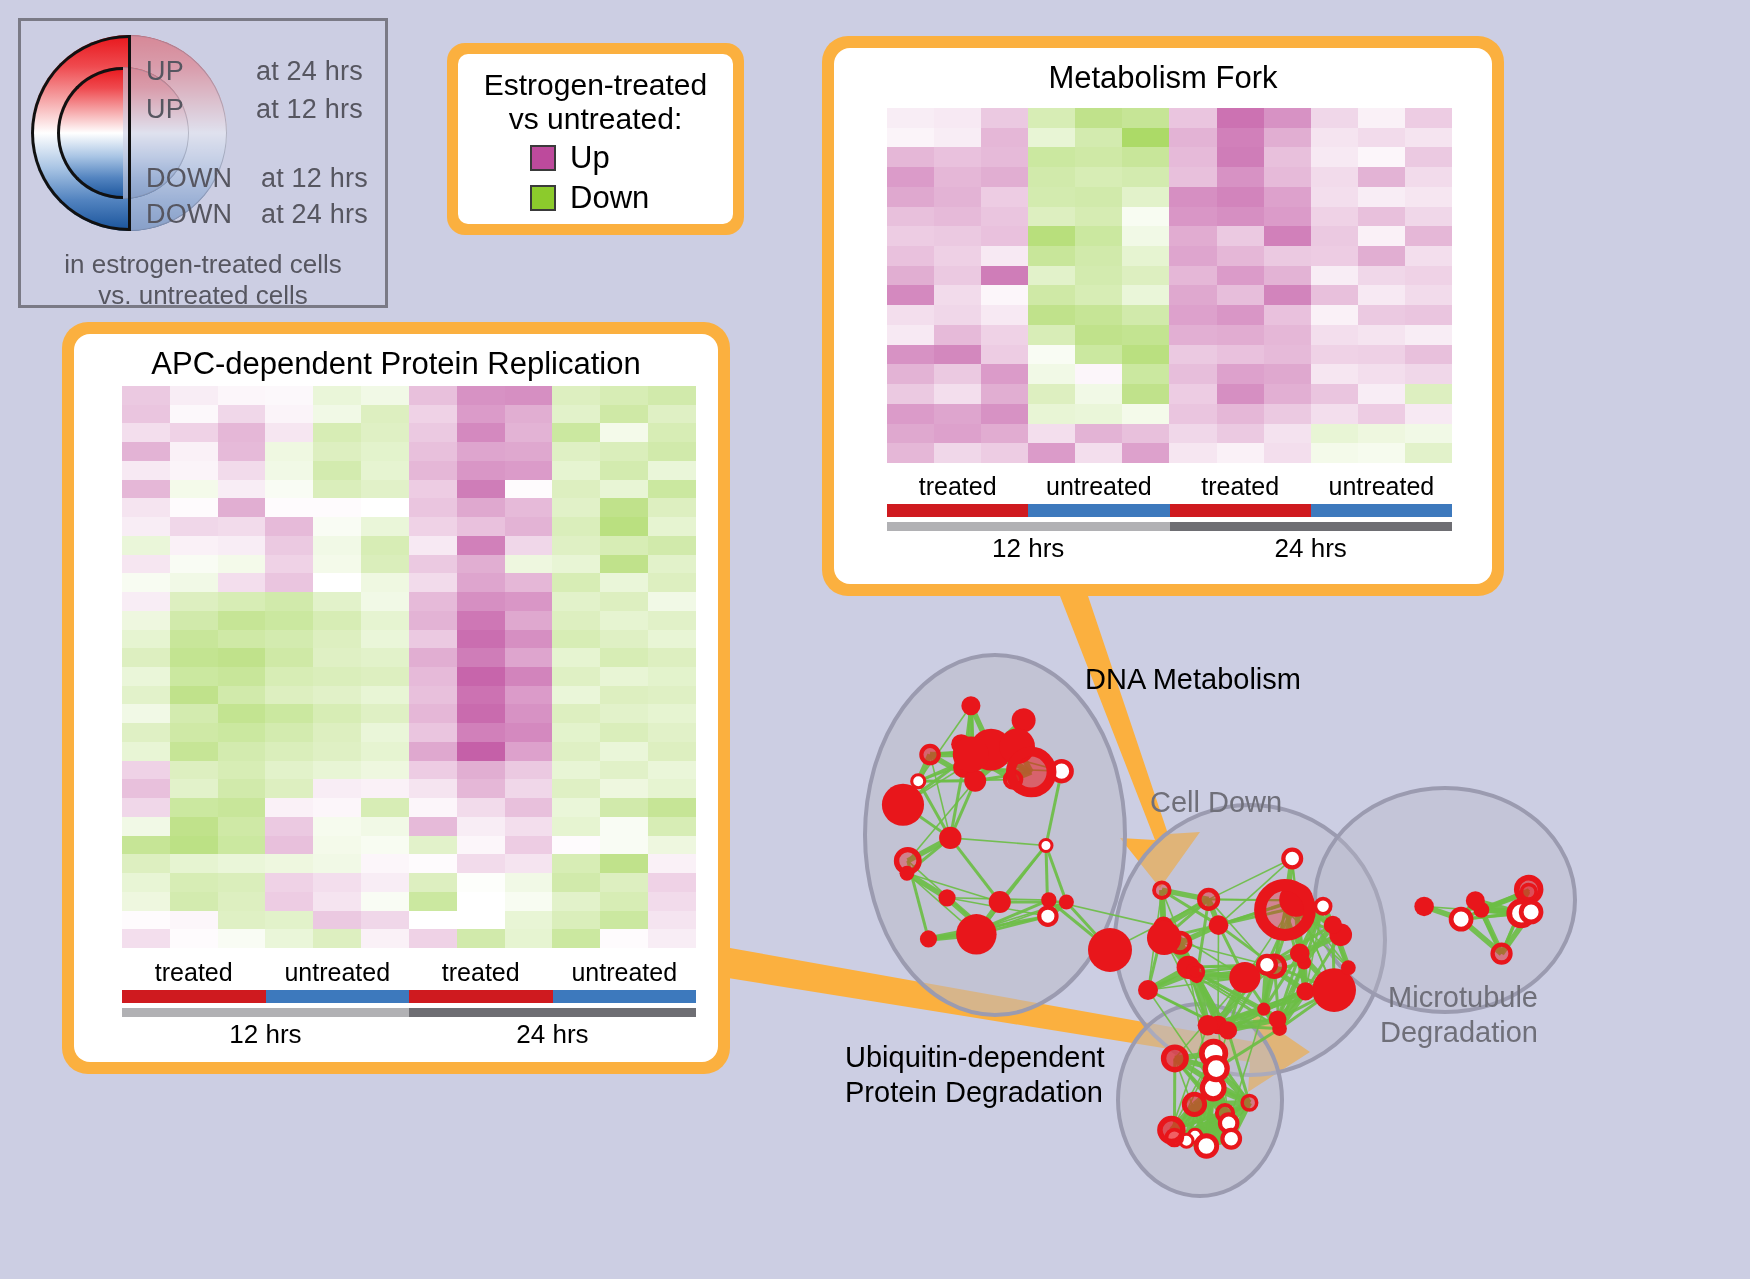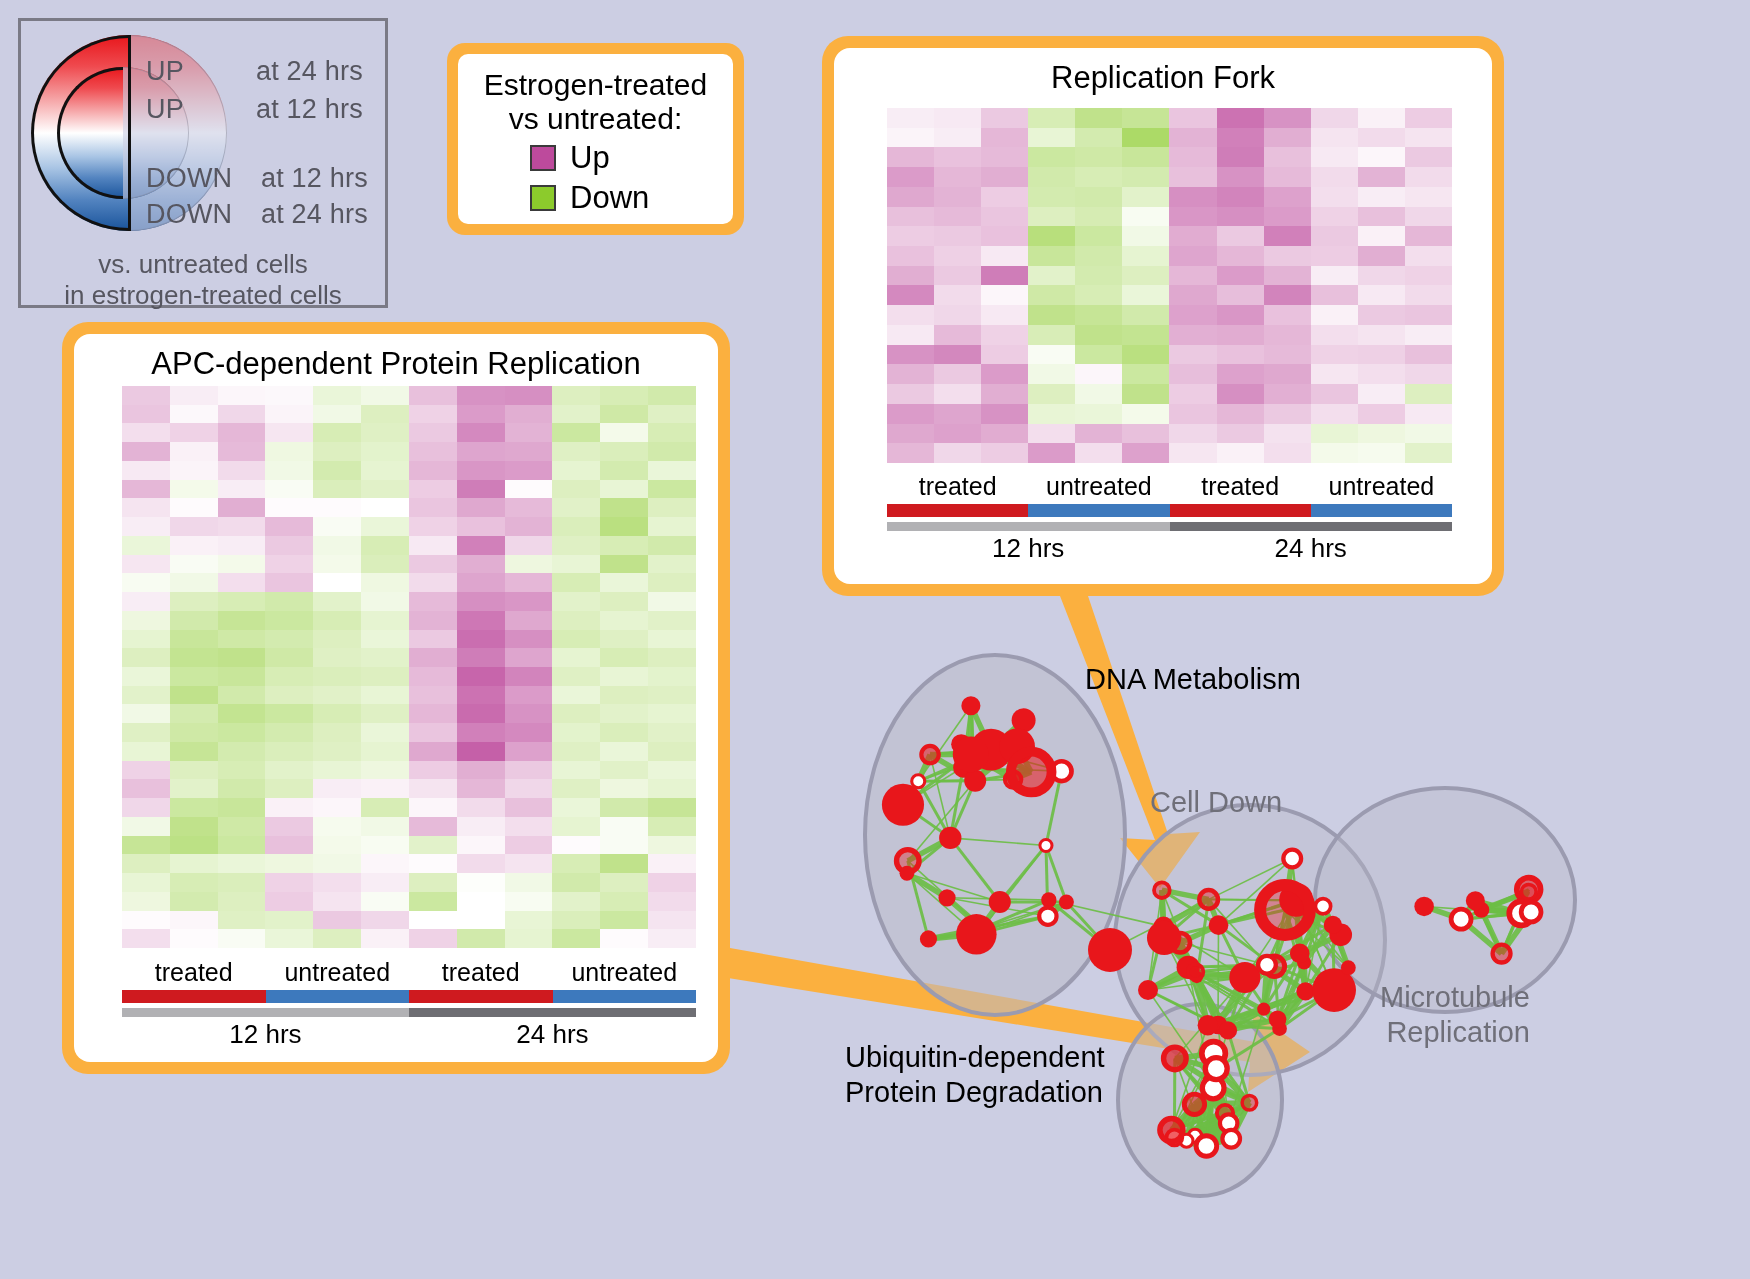--- a/index.html
+++ b/index.html
@@ -144,22 +144,22 @@
     <div class="key-row" style="left:125px;top:142px;">
       <span class="key-dir">DOWN</span>
       <span class="key-time" style="left:115px;">at 12 hrs</span>
     </div>
     <div class="key-row" style="left:125px;top:178px;">
       <span class="key-dir">DOWN</span>
       <span class="key-time" style="left:115px;">at 24 hrs</span>
     </div>
 
     <div class="caption">
+      <div>in estrogen-treated cells</div>
       <div>vs. untreated cells</div>
-      <div>in estrogen-treated cells</div>
     </div>
   </div>
 
   <div id="color-key">
     <div class="inner">
       <div class="hdr">
         <div>Estrogen-treated</div>
         <div>vs untreated:</div>
       </div>
       <div class="swrow">
@@ -168,21 +168,21 @@
       </div>
       <div class="swrow">
         <span class="sw sw-down"></span>
         <span class="swlbl">Down</span>
       </div>
     </div>
   </div>
 
   <div class="panel" id="panel-rep">
     <div class="inner">
-      <div class="panel-title">Replication Fork</div>
+      <div class="panel-title">Metabolism Fork</div>
       <div class="hm" id="hm-rep" style="grid-template-columns: repeat(12, 1fr); grid-template-rows: repeat(18, 1fr);">
           <div style="background: rgb(248, 237, 245);"></div>
           <div style="background: rgb(247, 233, 243);"></div>
           <div style="background: rgb(235, 201, 225);"></div>
           <div style="background: rgb(215, 237, 181);"></div>
           <div style="background: rgb(192, 226, 139);"></div>
           <div style="background: rgb(198, 229, 150);"></div>
           <div style="background: rgb(234, 197, 223);"></div>
           <div style="background: rgb(204, 114, 178);"></div>
           <div style="background: rgb(215, 146, 196);"></div>
@@ -1213,18 +1213,18 @@
           <circle cx="469.41560887178446" cy="502.7484643970061" r="7.2856006628301" fill="rgba(233,22,27,0.42)" stroke="#e8161b" stroke-width="3.5"></circle>
           <circle cx="426.4055090998595" cy="546.0022353251873" r="10.309779884437928" fill="#ffffff" stroke="#e8161b" stroke-width="4.9"></circle>
           <circle cx="330" cy="350" r="22" fill="#e8161b"></circle>
           <circle cx="368" cy="390" r="10" fill="#e8161b"></circle>
         </g>
     </svg>
 
     <div class="netlabel dark" style="left:305px;top:62px;">DNA Metabolism</div>
     <div class="netlabel grey" style="left:370px;top:185px;">Cell Down</div>
     <div class="netlabel grey" style="left:600px;top:380px;text-align:right;">Microtubule
-Replication</div>
+Degradation</div>
     <div class="netlabel dark" style="left:65px;top:440px;">Ubiquitin-dependent
 Protein Degradation</div>
   </div>
 
 </div>
 
 </body></html>

